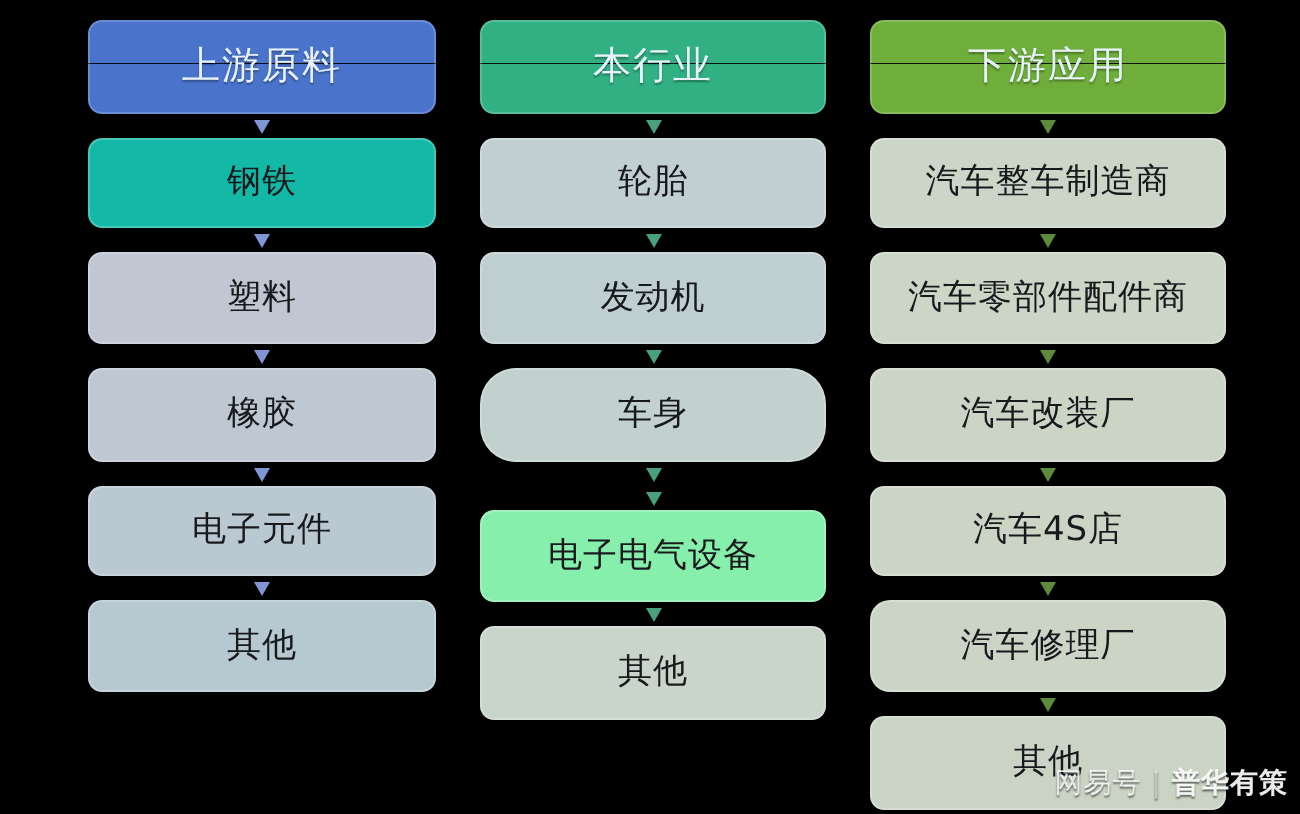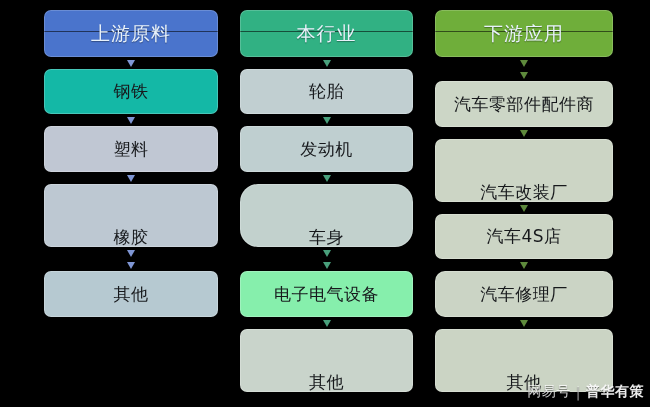--- a/index.html
+++ b/index.html
@@ -95,21 +95,21 @@
   }
   .node-box .ntext {
     color: #17191c;
     font-size: 17px;
     line-height: 1;
     letter-spacing: 0.5px;
     white-space: nowrap;
   }
   .h-45 { height: 45px; }
   .h-46 { height: 46px; }
-  .h-47 { height: 63px; align-items: flex-end; }
+  .h-47 { height: 47px; }
 
   #watermark {
     position: absolute;
     right: 6px;
     bottom: 6px;
     display: flex;
     align-items: center;
     gap: 5px;
     font-size: 14px;
     color: rgba(255,255,255,0.82);
@@ -149,20 +149,23 @@
       </div>
       <div class="arrow arrow-0" style="color: rgb(127, 150, 212);">
         <span></span>
       </div>
       <div class="node-box h-47" style="background: rgb(189, 200, 210);">
         <span class="ntext">橡胶</span>
       </div>
       <div class="arrow arrow-0" style="color: rgb(127, 150, 212);">
         <span></span>
       </div>
+      <div class="node-box h-45" style="background: rgb(185, 200, 209);">
+        <span class="ntext">电子元件</span>
+      </div>
       <div class="arrow arrow-0" style="color: rgb(127, 150, 212);">
         <span></span>
       </div>
       <div class="node-box h-46" style="background: rgb(182, 201, 209);">
         <span class="ntext">其他</span>
       </div>
     </div>
     <div class="column col-1">
       <div class="header-box hdr-1" style="background: linear-gradient(rgb(49, 177, 131) 0%, rgb(49, 177, 131) 45%, rgba(0, 0, 0, 0.1) 46%, rgb(49, 177, 131) 47%, rgb(49, 177, 131) 100%);">
         <span class="htext">本行业</span>
@@ -200,20 +203,23 @@
       <div class="node-box h-47" style="background: rgb(201, 212, 203);">
         <span class="ntext">其他</span>
       </div>
     </div>
     <div class="column col-2">
       <div class="header-box hdr-2" style="background: linear-gradient(rgb(111, 174, 58) 0%, rgb(111, 174, 58) 45%, rgba(0, 0, 0, 0.1) 46%, rgb(111, 174, 58) 47%, rgb(111, 174, 58) 100%); justify-content: center;">
         <span class="htext">下游应用</span>
       </div>
       <div class="arrow arrow-2" style="color: rgb(94, 138, 60);">
         <span></span>
+      </div>
+      <div class="node-box h-45" style="background: rgb(204, 214, 200);">
+        <span class="ntext">汽车整车制造商</span>
       </div>
       <div class="arrow arrow-2" style="color: rgb(94, 138, 60);">
         <span></span>
       </div>
       <div class="node-box h-46" style="background: rgb(204, 214, 198);">
         <span class="ntext">汽车零部件配件商</span>
       </div>
       <div class="arrow arrow-2" style="color: rgb(94, 138, 60);">
         <span></span>
       </div>

